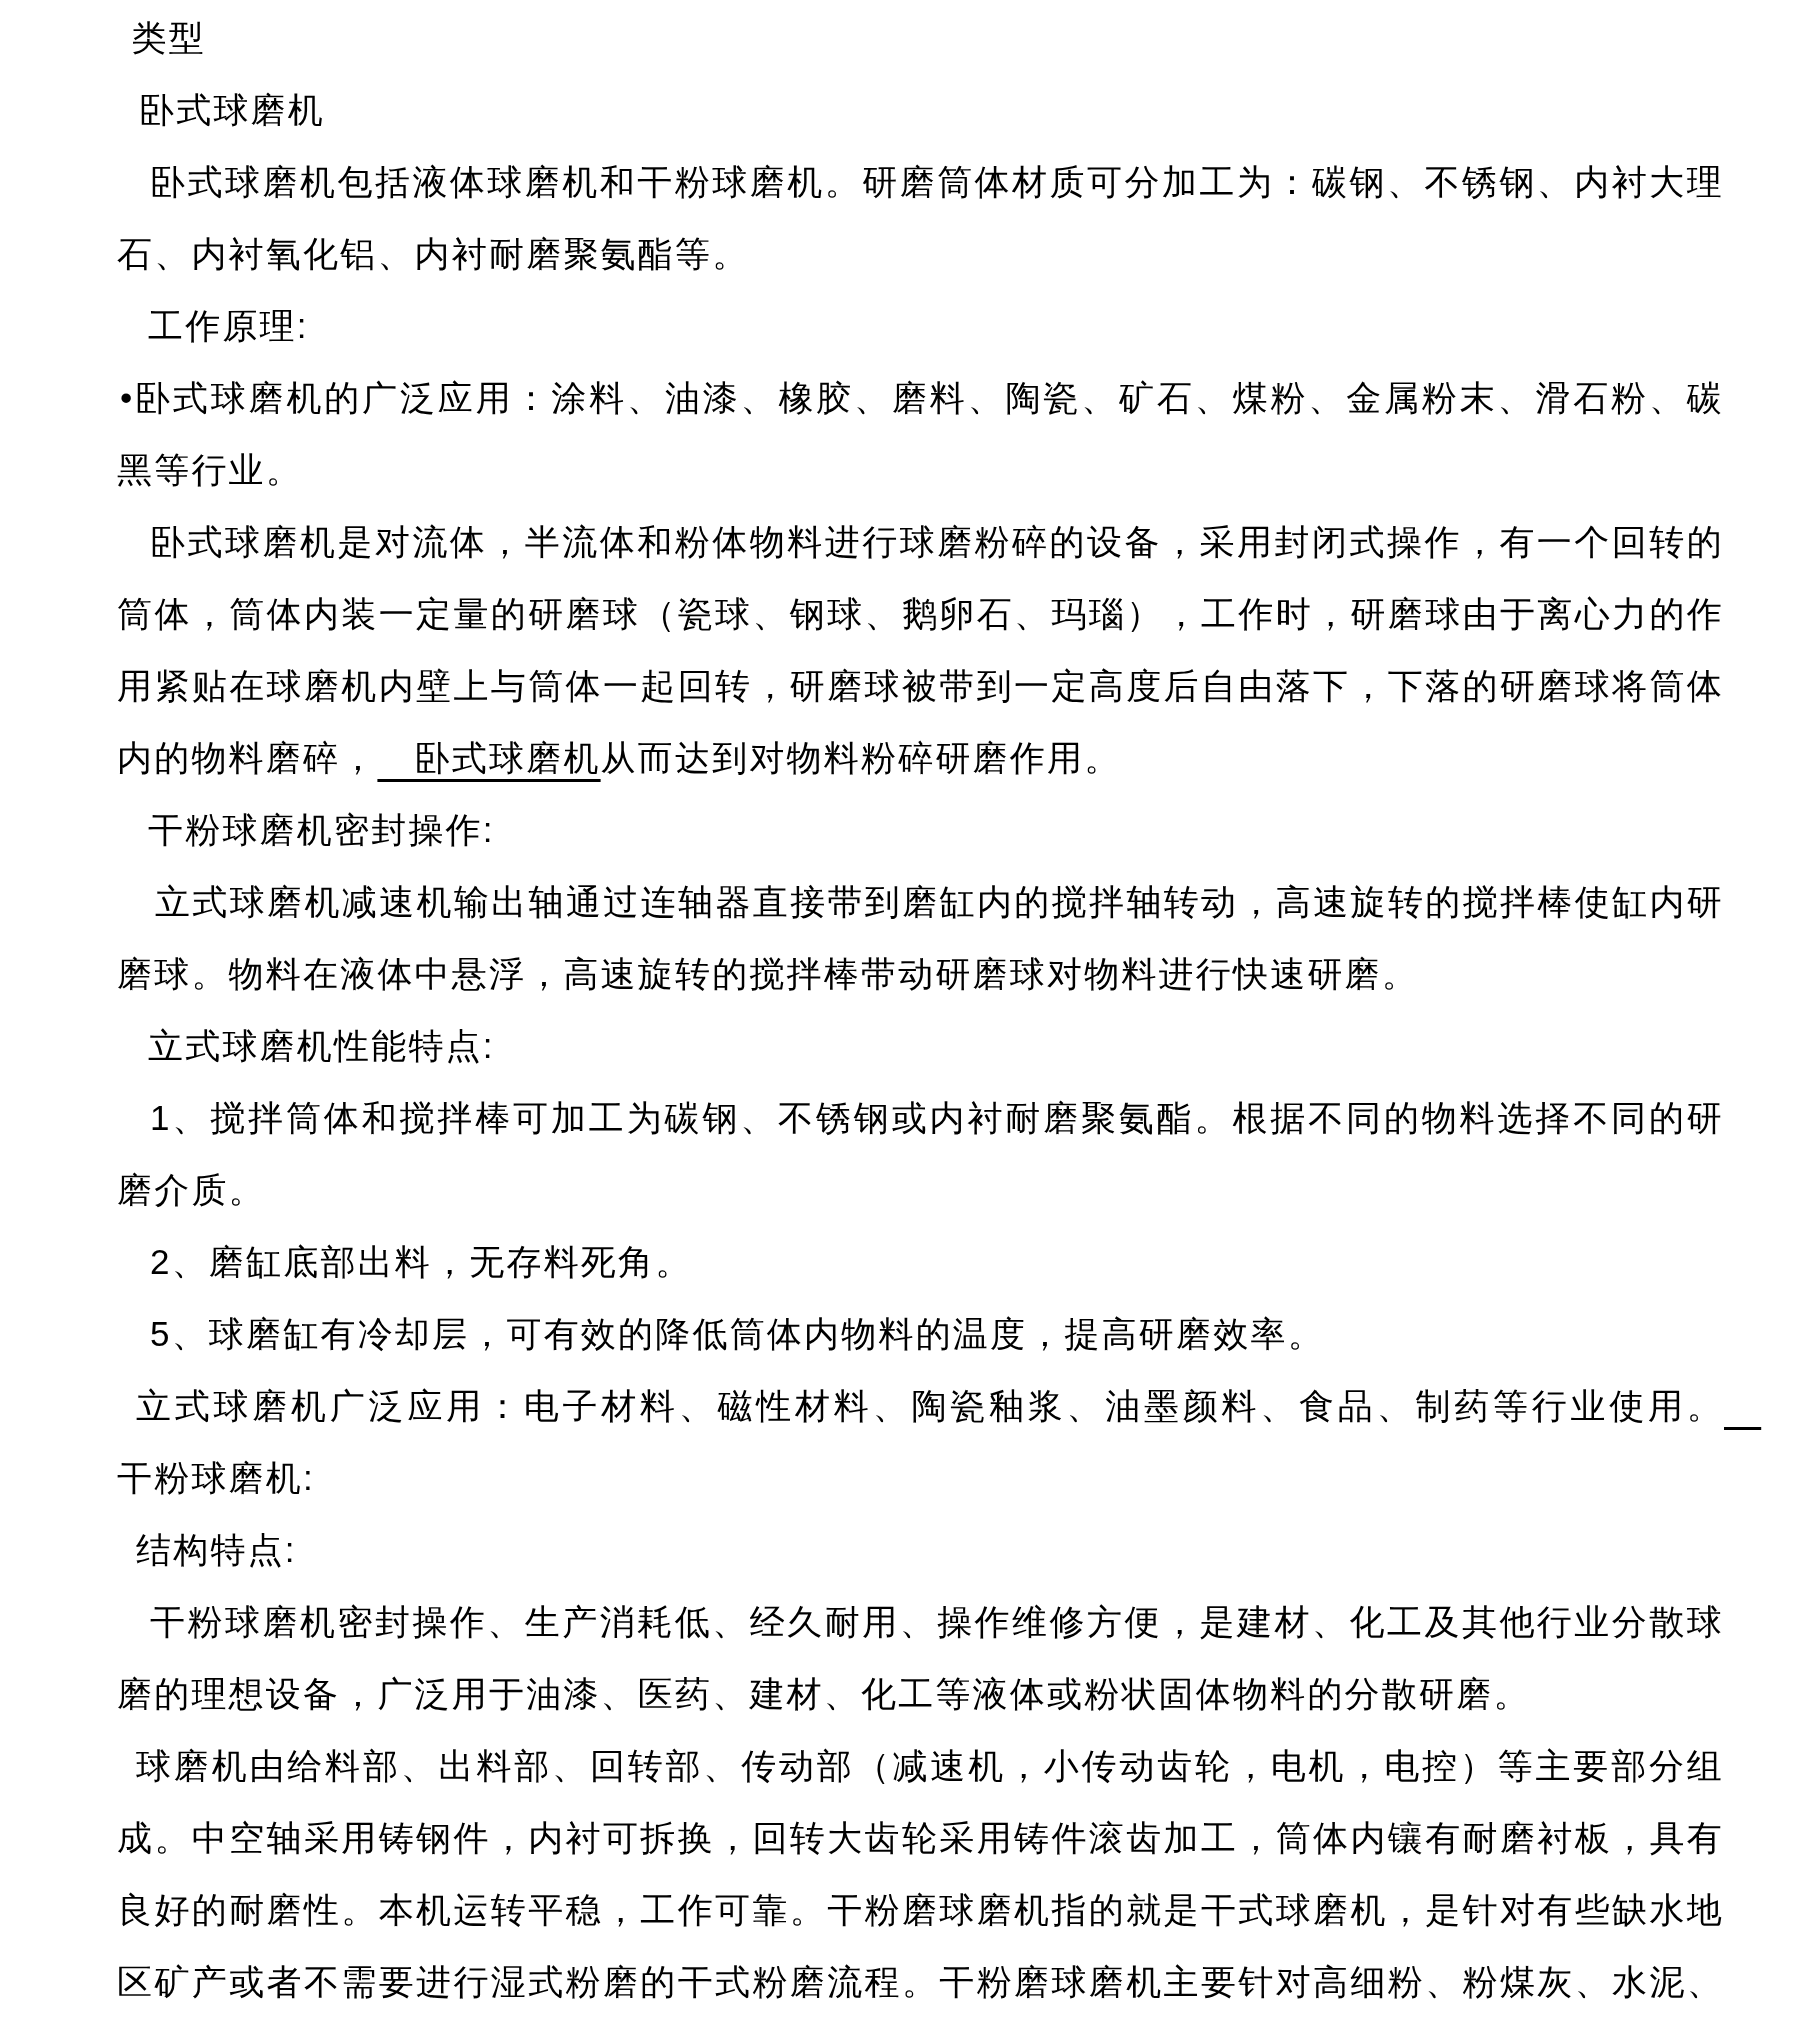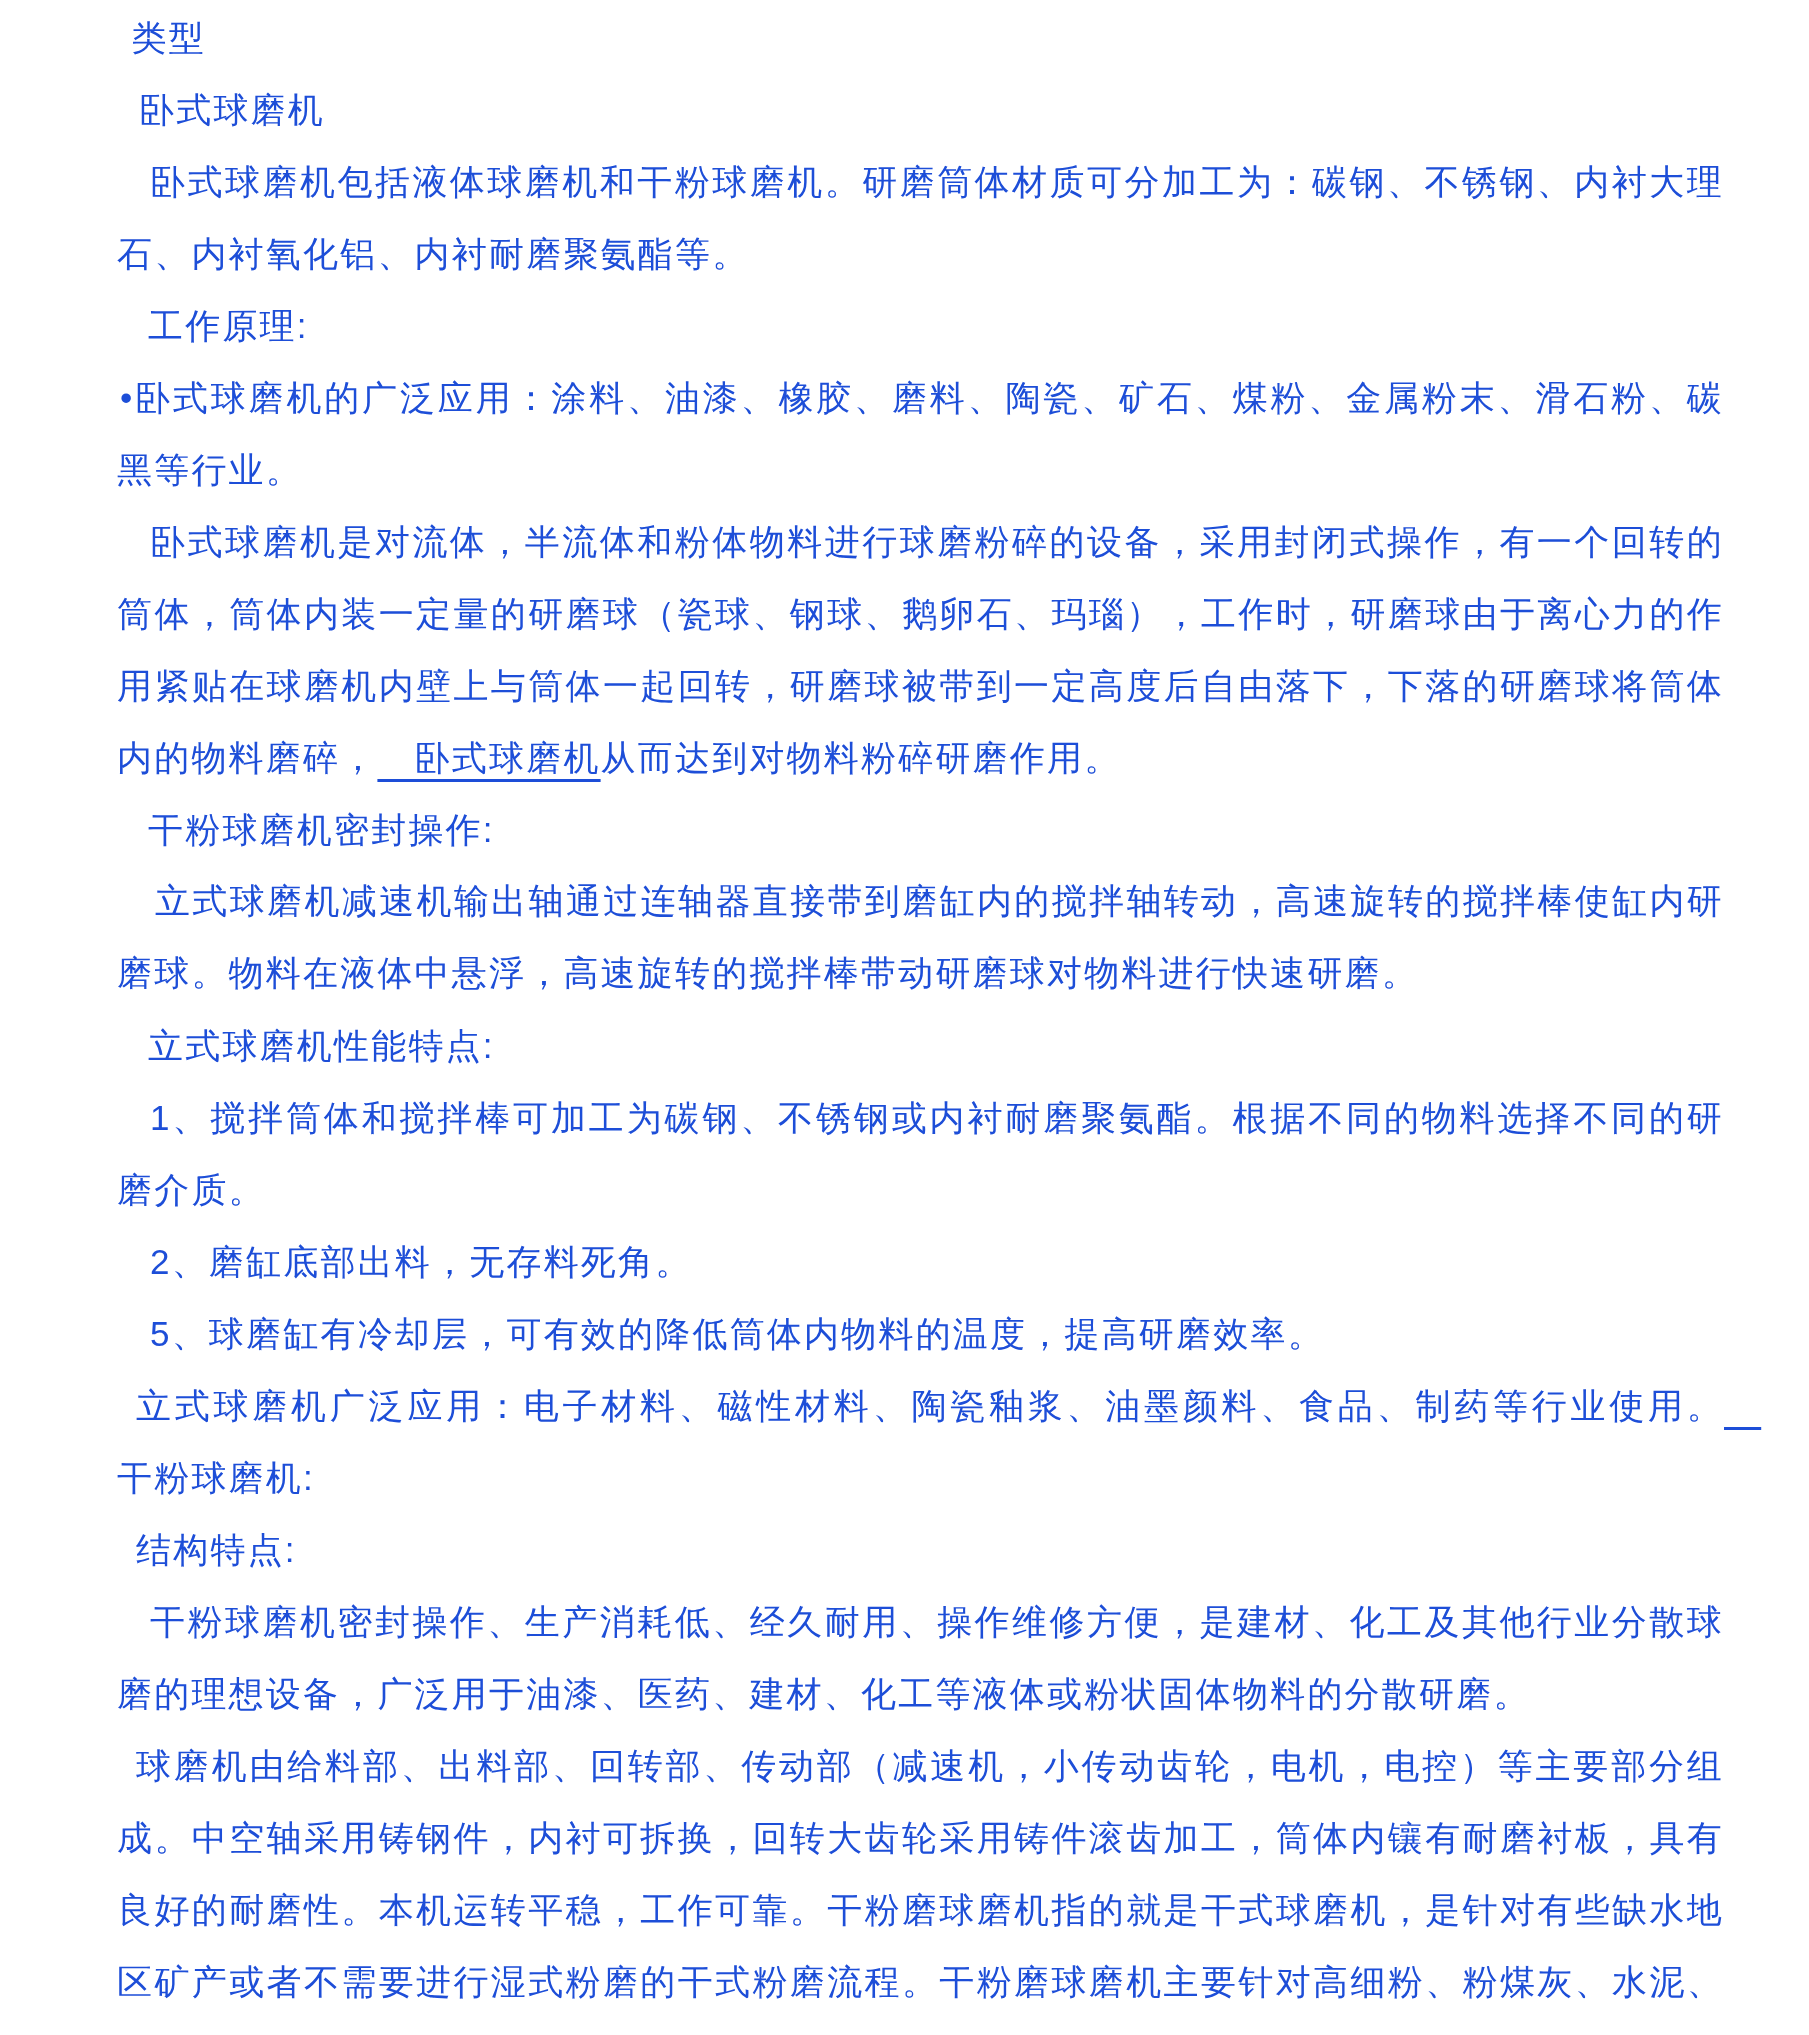--- a/index.html
+++ b/index.html
@@ -11,38 +11,38 @@
     width: 1810px;
     height: 2035px;
     overflow: hidden;
     font-family: "Liberation Sans", sans-serif;
   }
   .doc {
     box-sizing: border-box;
     width: 1810px;
     height: 2035px;
     padding: 1.5px 86px 0 117px;
-    color: #1d4ed8;
+    color: #000000;
     font-size: 35px;
     line-height: 72px;
     letter-spacing: 2.2px;
     text-align: justify;
     word-break: break-all;
     overflow-wrap: anywhere;
   }
   .para {
     margin: 0;
     padding: 0;
   }
   
   .k-title        { text-indent: 14.6px; }
   .k-subtitle     { text-indent: 22px; }
   .k-heading      { text-indent: 31px; }
   .k-body         { text-indent: 33px; }
-  .k-body-deep    { text-indent: 38px; font-family: Liberation Serif, serif; }
+  .k-body-deep    { text-indent: 38px; }
   .k-body-shallow { text-indent: 19px; }
   .k-bullet       { text-indent: 2.9px; }
   .u {
     text-decoration: underline;
     text-decoration-thickness: 2.9px;
     text-underline-offset: 8.8px;
   }
 </style>
 </head>
 <body>

